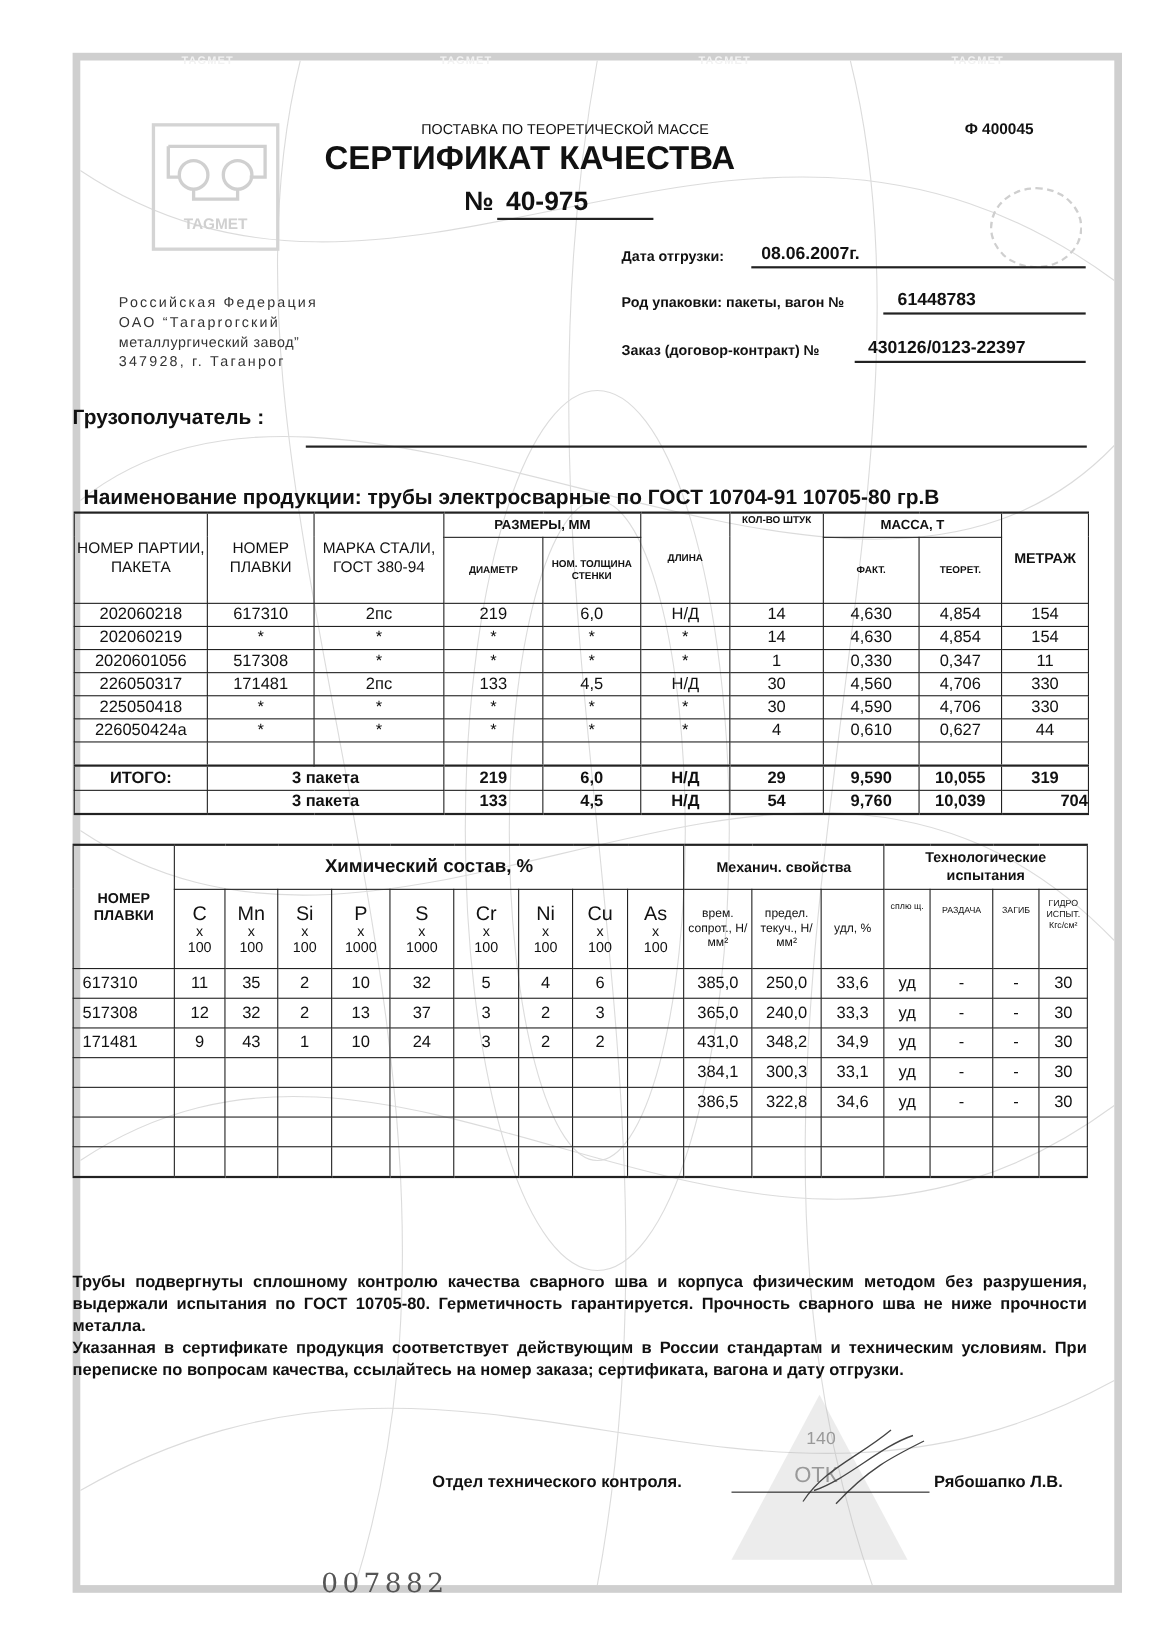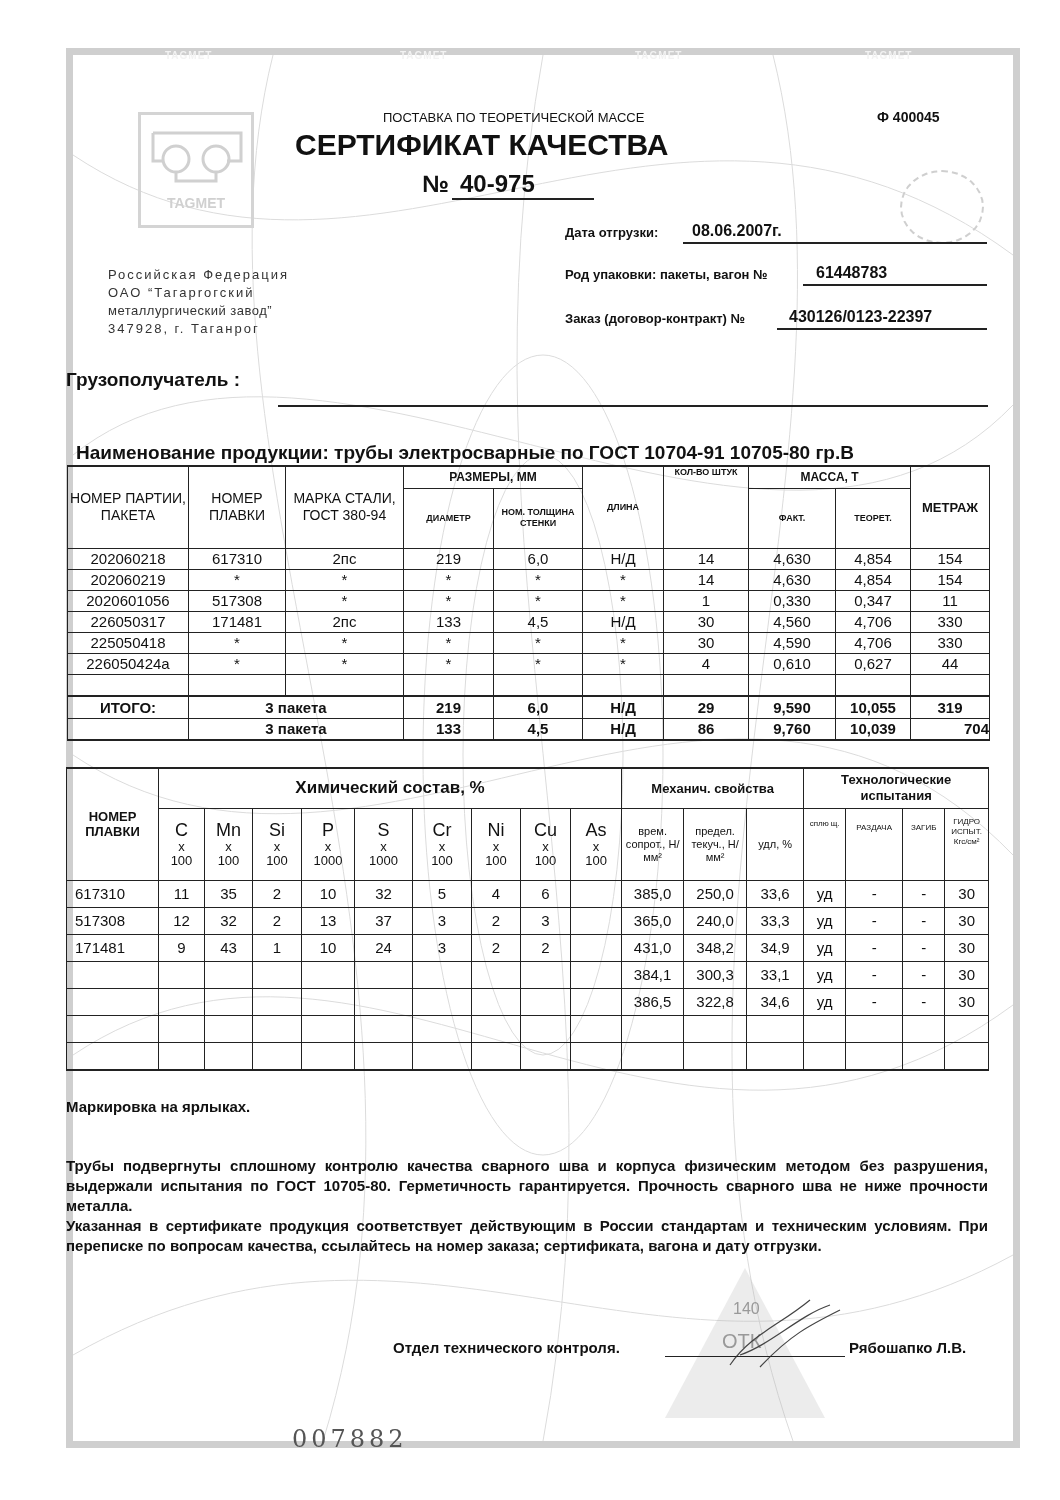--- a/index.html
+++ b/index.html
@@ -230,21 +230,21 @@
     <td class="bold" style="border-top:2.5px solid #222;">9,590</td>
     <td class="bold" style="border-top:2.5px solid #222;">10,055</td>
     <td class="bold" style="border-top:2.5px solid #222;">319</td>
   </tr>
   <tr style="height:22px;" class="bold">
     <td style="border-bottom:2.5px solid #222;"></td>
     <td colspan="2" class="bold" style="border-bottom:2.5px solid #222;">3 пакета</td>
     <td class="bold" style="border-bottom:2.5px solid #222;">133</td>
     <td class="bold" style="border-bottom:2.5px solid #222;">4,5</td>
     <td class="bold" style="border-bottom:2.5px solid #222;">Н/Д</td>
-    <td class="bold" style="border-bottom:2.5px solid #222;">86</td>
+    <td class="bold" style="border-bottom:2.5px solid #222;">54</td>
     <td class="bold" style="border-bottom:2.5px solid #222;">9,760</td>
     <td class="bold" style="border-bottom:2.5px solid #222;">10,039</td>
     <td class="bold" style="border-bottom:2.5px solid #222;text-align:right;">704</td>
   </tr>
 </tbody>
   </table>
 
 <table style="left:66px;top:767px;width:922px;">
   <colgroup>
     <col style="width:92px">
@@ -456,21 +456,20 @@
         <td style="border-bottom:2.5px solid #222;"></td>
         <td style="border-bottom:2.5px solid #222;"></td>
         <td style="border-bottom:2.5px solid #222;"></td>
         <td style="border-bottom:2.5px solid #222;"></td>
         <td style="border-bottom:2.5px solid #222;"></td>
   </tr>
 </tbody>
   </table>
 
 <div class="abs notes" style="left:66px;top:1096px;">
-  <div>Маркировка на ярлыках.</div>
 </div>
 <div class="abs para" style="left:66px;top:1156px;">Трубы подвергнуты сплошному контролю качества сварного шва и корпуса физическим методом без разрушения, выдержали испытания по ГОСТ 10705-80. Герметичность гарантируется. Прочность сварного шва не ниже прочности металла.</div>
 <div class="abs para" style="left:66px;top:1216px;">Указанная в сертификате продукция соответствует действующим в России стандартам и техническим условиям. При переписке по вопросам качества, ссылайтесь на номер заказа; сертификата, вагона и дату отгрузки.</div>
 
 <div class="triangle"></div>
 <div class="abs" style="left:733px;top:1300px;font-size:16px;color:#999;">140</div>
 <div class="abs" style="left:722px;top:1330px;font-size:20px;color:#999;">ОТК</div>
 <svg class="abs" style="left:720px;top:1295px;" width="130" height="80">
   <path d="M10,70 C30,40 60,30 90,5 M20,60 C50,50 80,20 110,10 M40,72 C70,40 90,30 120,15" fill="none" stroke="#444" stroke-width="1.2"></path>
 </svg>

